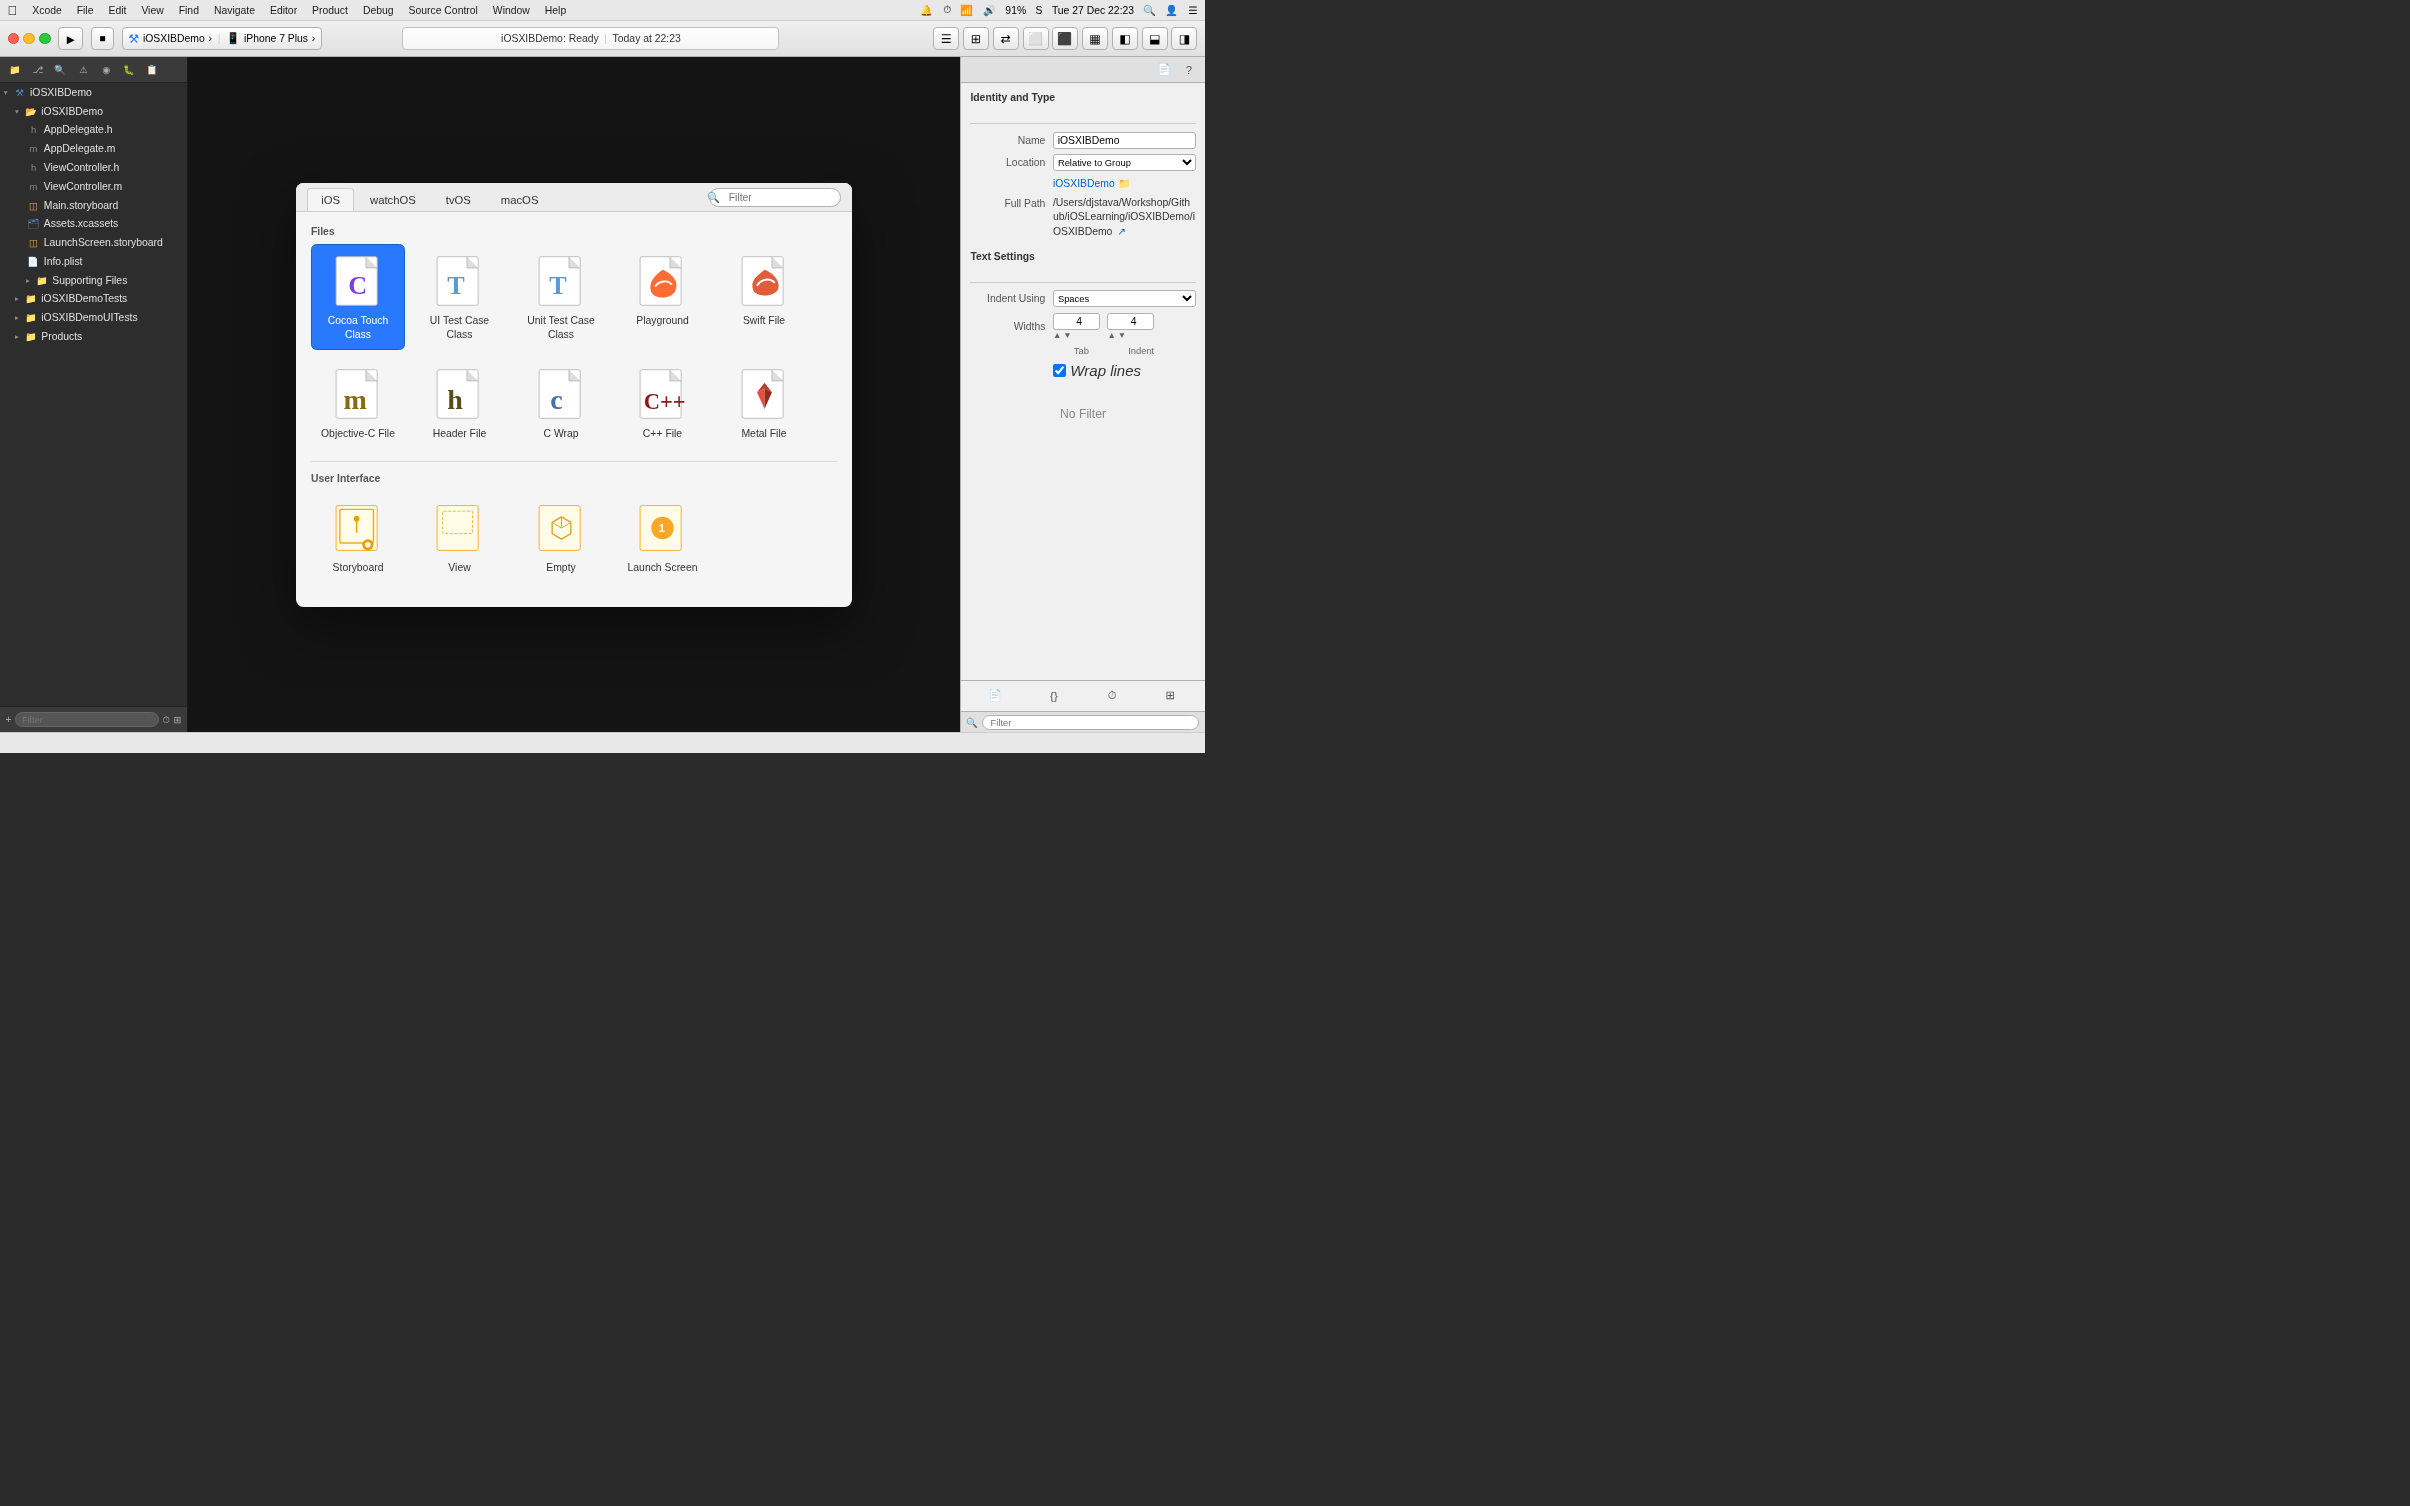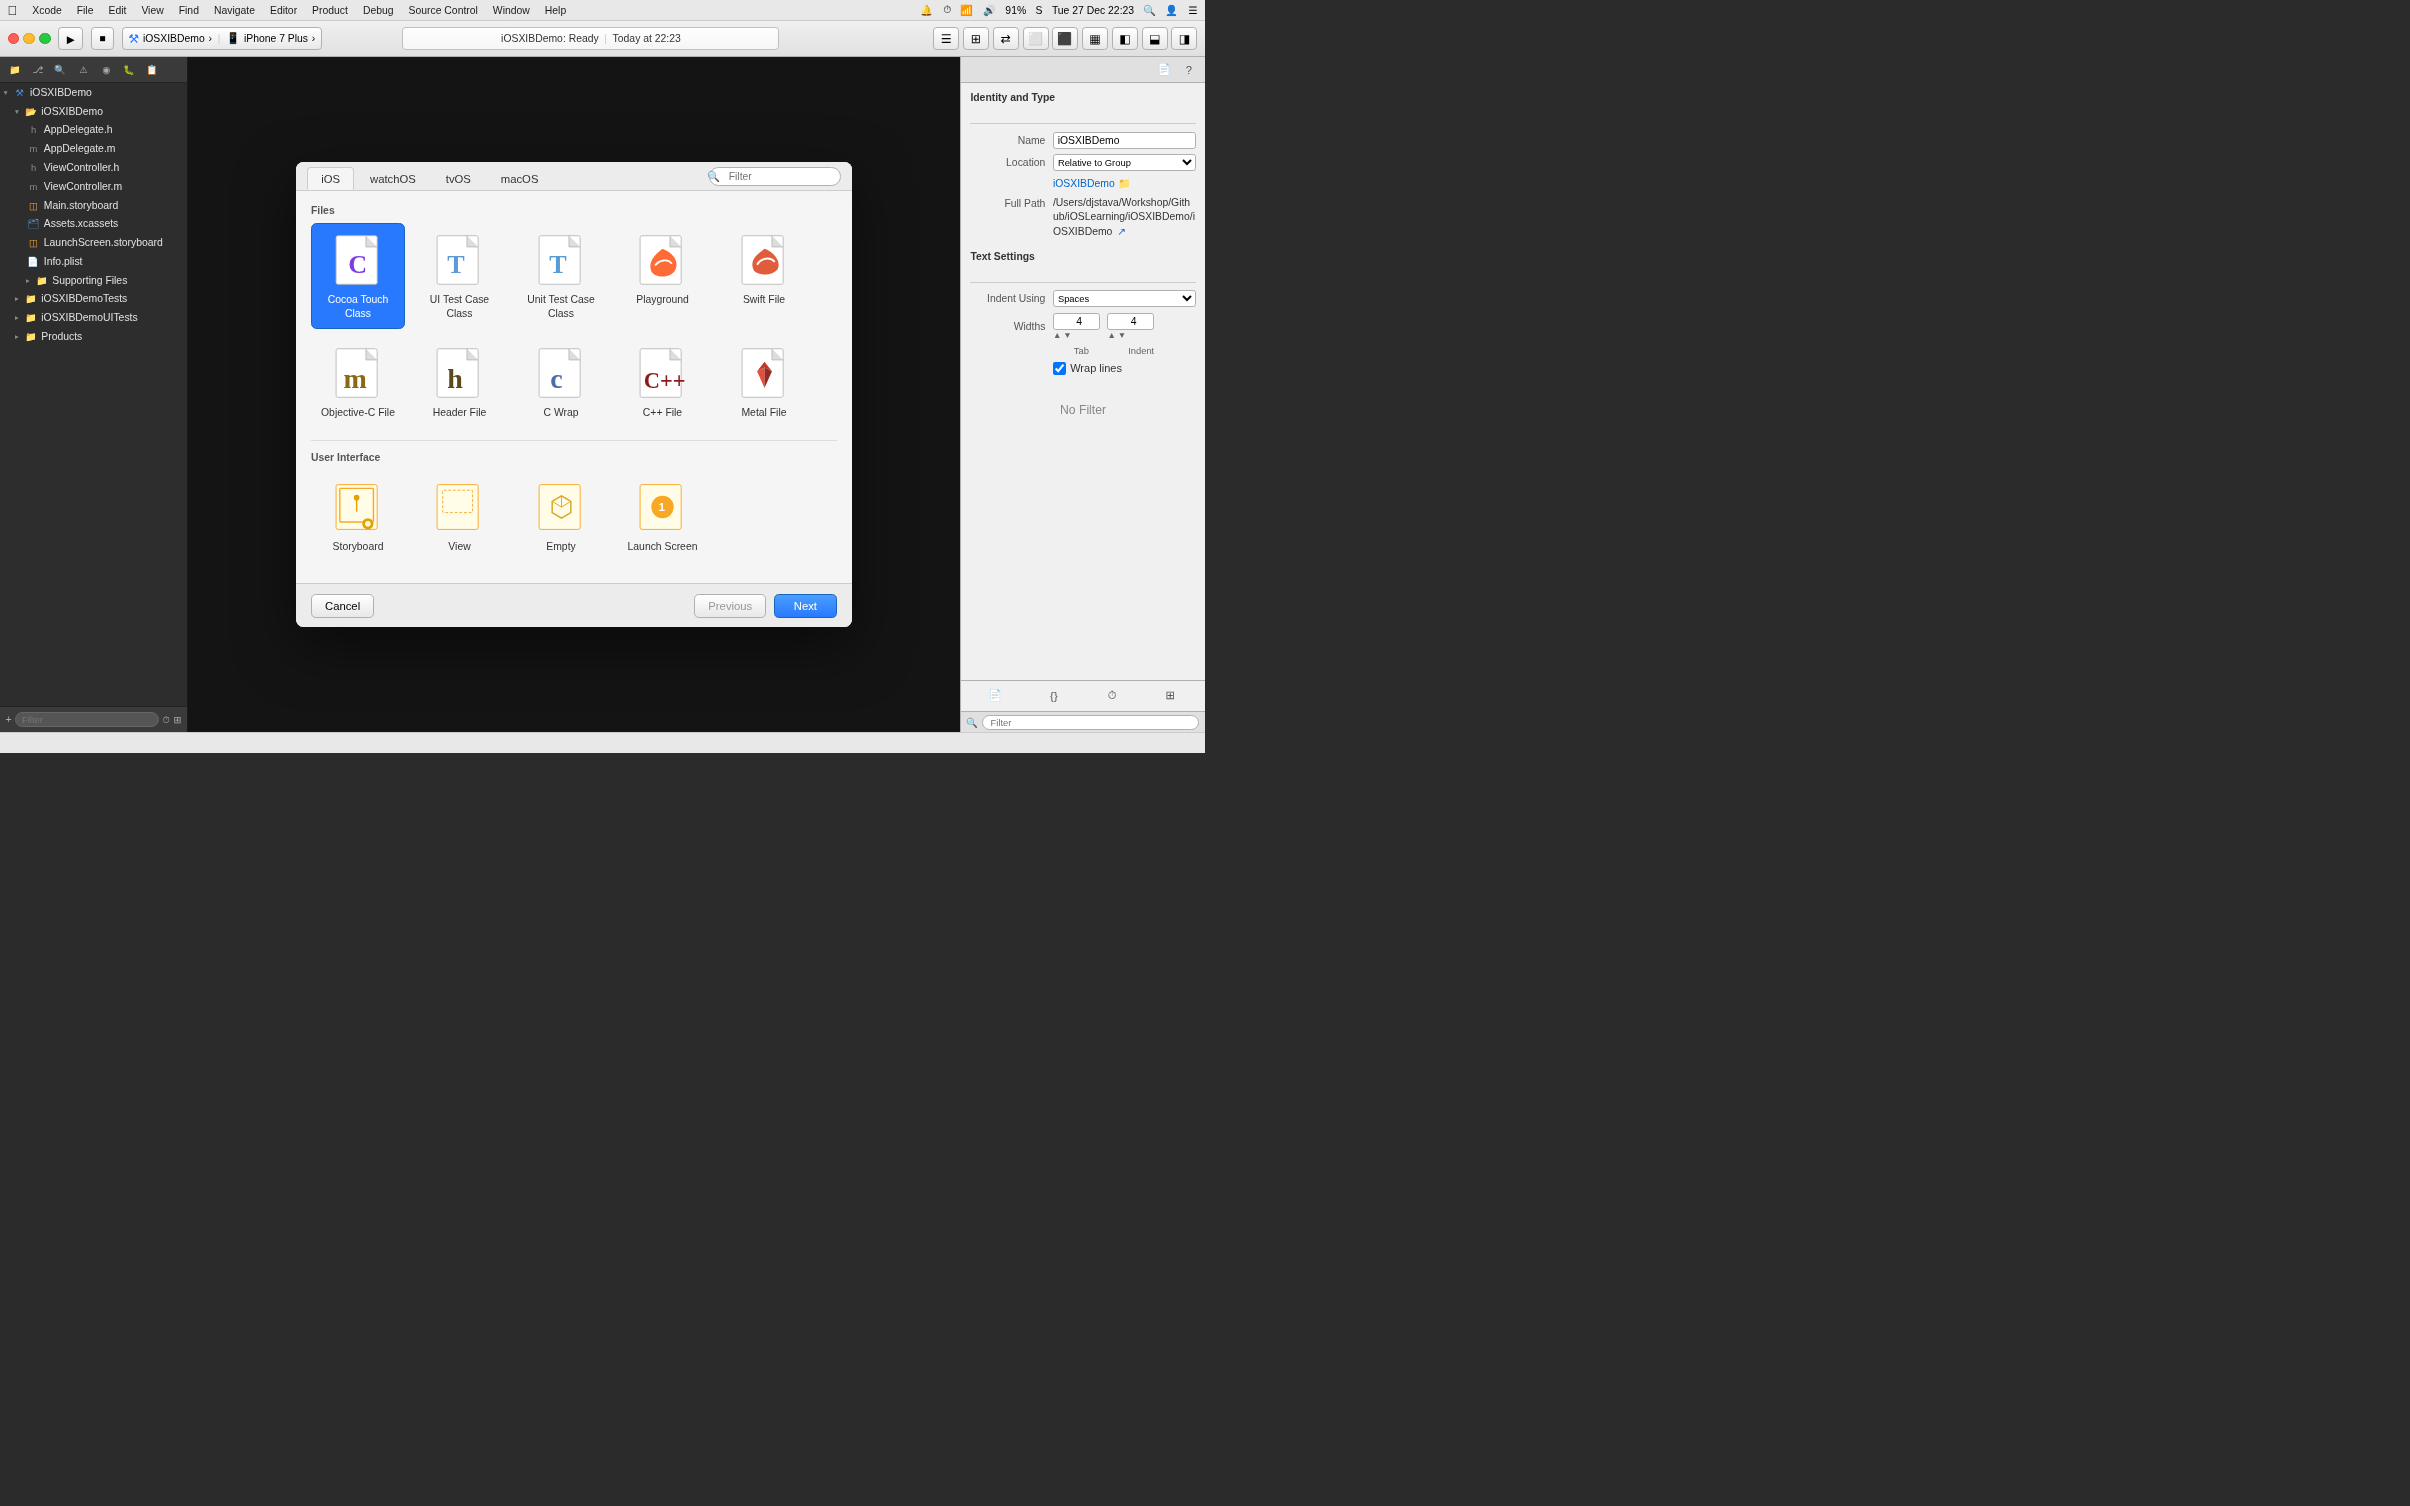--- a/index.html
+++ b/index.html
@@ -251,21 +251,21 @@
       font-size: 10.4px;
     }
     .full-path-label { color: #555; width: 75px; flex-shrink: 0; text-align: right; margin-right: 7.5px; margin-top: 1.9px; }
     .full-path-value { color: #333; flex: 1; line-height: 1.4; word-break: break-all; }
 
     .text-settings-section { margin-top: 11.3px; }
     .width-inputs { display: flex; gap: 7.5px; align-items: center; }
     .width-input-group { display: flex; flex-direction: column; }
     .width-input { width: 47px; height: 17px; border: 0.9px solid #b0b0b0; border-radius: 2.8px; text-align: right; padding: 0 1.9px; font-size: 10.4px; }
     .checkbox-row { display: flex; align-items: center; gap: 3.8px; margin-top: 5.6px; }
-    .checkbox-label { font-size: 11px; color: #333; }
+    .checkbox-label { font-size: 15px; color: #333; font-style: italic; }
 
     .right-panel-bottom {
       border-top: 0.9px solid #b0b0b0;
       padding: 5.6px;
       display: flex;
       justify-content: space-around;
     }
     .right-panel-bottom-icon {
       width: 21px;
       height: 19px;
@@ -822,26 +822,20 @@
                   <rect x="2" y="6" width="44" height="48" rx="2" fill="#fffde7" stroke="#f9a825"></rect>
                   <circle cx="26" cy="30" r="12" fill="#f9a825"></circle>
                   <text x="22" y="34" font-size="12" font-weight="bold" fill="white" font-family="Arial">1</text>
                 </svg>
               </div>
               <span class="template-label">Launch Screen</span>
             </div>
           </div>
         </div>
 
-        <div class="dialog-footer">
-          <button class="btn-cancel">Cancel</button>
-          <div style="flex:1"></div>
-          <button class="btn-prev">Previous</button>
-          <button class="btn-next">Next</button>
-        </div>
       </div>
     </div>
   </div>
 
   <div class="right-panel">
     <div class="right-panel-toolbar">
       <div class="right-panel-icon">📄</div>
       <div class="right-panel-icon">?</div>
     </div>
     <div class="right-panel-content">

